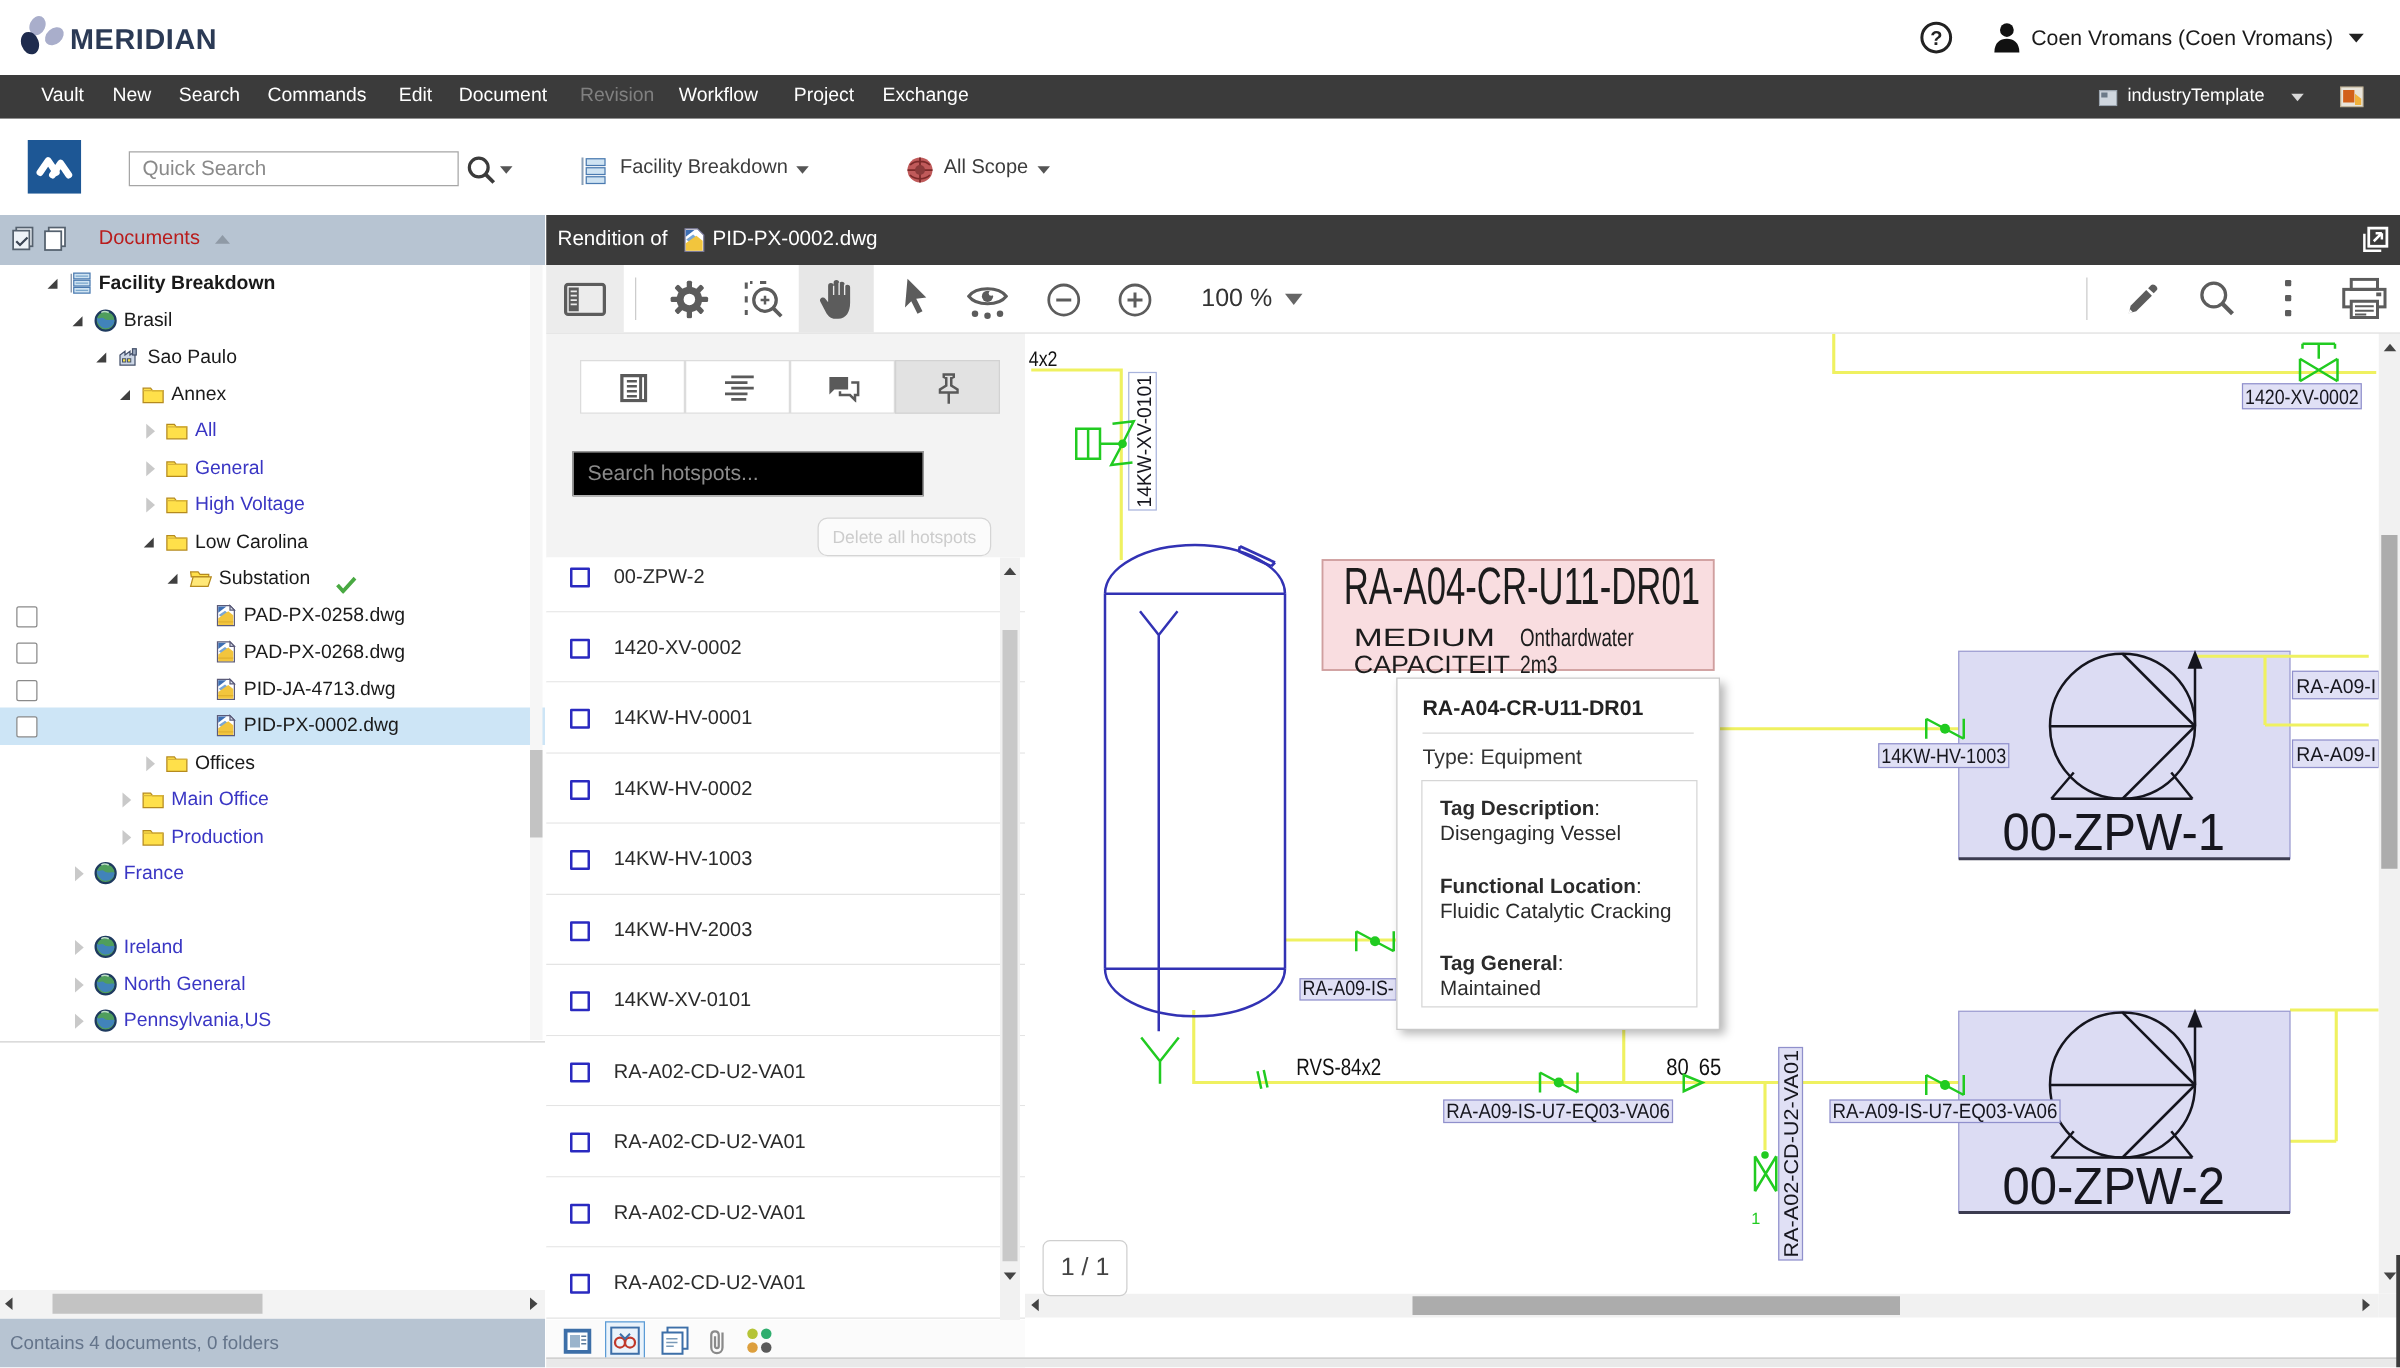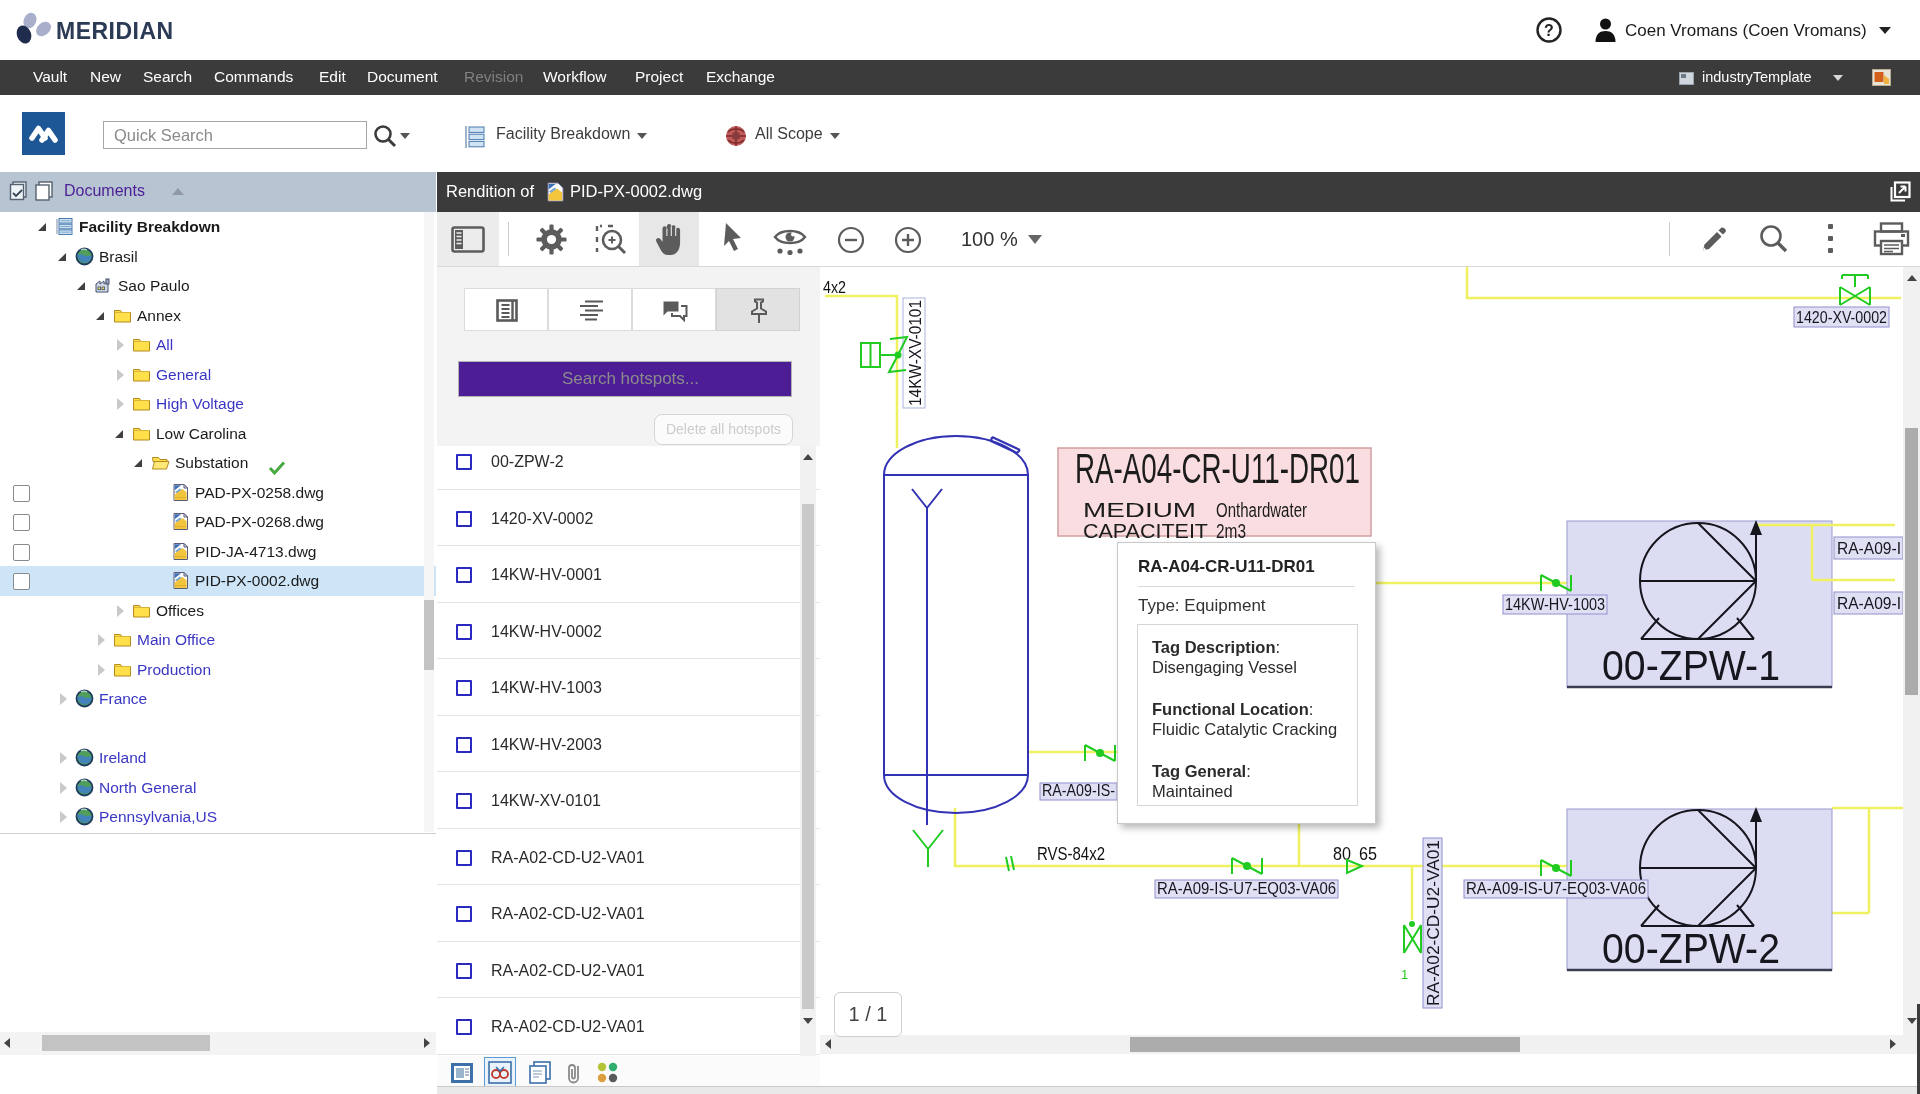--- a/index.html
+++ b/index.html
@@ -22,21 +22,21 @@
 
 
 #toolrow { position:absolute; left:0; top:95px; width:1920px; height:77px; background:#fff; }
 #qsearch { position:absolute; left:103px; top:26px; width:264px; height:28px;
   border:1px solid #a6a6a6; font-size:16.5px; color:#8a8a8a; padding-left:10px; line-height:26px; }
 .drop-label { position:absolute; top:30px; font-size:16px; color:#3c3c3c; }
 
 
 #leftpanel { position:absolute; left:0; top:172px; width:436px; height:922px; background:#fff; }
 #lp-header { position:absolute; left:0; top:0; width:436px; height:40px; background:#b7c4d2; }
-#lp-header .title { position:absolute; left:64px; top:10px; font-size:16px; color:#4c1d95; }
+#lp-header .title { position:absolute; left:79px; top:10px; font-size:16px; color:#b91c1c; }
 #tree { position:absolute; left:0; top:40px; width:436px; height:622px; background:#fff;
   border-bottom:1px solid #cfcfcf; }
 .trow { position:absolute; height:29px; width:436px; font-size:15.5px; color:#1a1a1a; }
 .trow .lbl { position:absolute; top:5px; white-space:nowrap; }
 .blue { color:#3a36c4; }
 .tri-exp { position:absolute; width:0; height:0; top:10px;
   border-left:8px solid transparent; border-bottom:8px solid #404040; }
 .tri-col { position:absolute; width:0; height:0; top:8px;
   border-top:6px solid transparent; border-bottom:6px solid transparent; border-left:7px solid #c9c9c9; }
 .iconwrap { position:absolute; top:4px; width:19px; height:19px; }
@@ -56,22 +56,22 @@
 #viewer { position:absolute; left:436px; top:172px; width:1484px; height:922px; background:#fff; }
 #rendbar { position:absolute; left:1px; top:0; width:1483px; height:40px; background:#3b3b3b;
   color:#fff; font-size:16.5px; }
 #vtoolbar { position:absolute; left:1px; top:40px; width:1483px; height:55px; background:#fff;
   border-bottom:1px solid #d9d9d9; }
 .vtb-btn { position:absolute; top:0; height:54px; background:#ececec; }
 
 #sidebar { position:absolute; left:1px; top:95px; width:383px; height:884px; background:#f3f3f3; }
 .tab { position:absolute; top:21px; width:84px; height:43px; background:#fff; border:1px solid #dcdcdc; }
 .tab.active { background:#e2e2e2; border:1px solid #d2d2d2; }
-#hs-search { position:absolute; left:21px; top:94px; width:334px; height:36px; border:1px solid #b3b3b3;
-  background:#4c1d95; font-size:17px; color:#8b8b8b; line-height:34px; padding-left:11px;text-align:center; }
+#hs-search { position:absolute; left:21px; top:94px; width:281px; height:36px; border:1px solid #b3b3b3;
+  background:#000000; font-size:17px; color:#8b8b8b; line-height:34px; padding-left:11px; }
 #hs-delete { position:absolute; left:217px; top:147px; width:139px; height:31px; border:1px solid #d5d5d5;
   border-radius:8px; background:#fbfbfb; color:#cccccc; font-size:14px; text-align:center; line-height:29px; }
 #hs-list { position:absolute; left:0; top:179px; width:383px; height:610px; background:#fff; }
 .hrow { position:absolute; left:0; width:383px; height:56px; border-bottom:1px solid #e4e4e4; background:#fff; }
 .hrow .hcb { position:absolute; left:19px; top:19px; width:16px; height:16px; border:2px solid #2a2ac0;
   border-radius:1px; background:#fff; }
 .hrow .htxt { position:absolute; left:54px; top:18px; font-size:16px; color:#2b2b2b; }
 #hs-scroll { position:absolute; left:363px; top:179px; width:16px; height:610px; background:#f1f1f1; }
 #hs-scroll .thumb { position:absolute; left:2px; top:58px; width:12px; height:505px; background:#c9c9c9; }
 
@@ -427,20 +427,23 @@
         </div>
       <div id="tree-vscroll">
           <div class="thumb"></div>
         </div>
     </div>
     <div id="lp-hscroll">
         <div class="thumb"></div>
       <div style="position:absolute;left:4px;top:6px;width:0;height:0;border-top:5px solid transparent;border-bottom:5px solid transparent;border-right:6px solid #444"></div>
       <div style="position:absolute;left:424px;top:6px;width:0;height:0;border-top:5px solid transparent;border-bottom:5px solid transparent;border-left:6px solid #444"></div>
     </div>
+    <div id="lp-status">
+        <span>Contains 4 documents, 0 folders</span>
+      </div>
   </div>
 
   <div id="viewer">
     <div id="rendbar">
       <span style="position:absolute;left:9px;top:10px">Rendition of</span>
       <svg style="position:absolute;left:109px;top:10px" width="19" height="20" viewBox="0 0 19 20">
         <path d="M2 1h10l5 5v13h-15z" fill="#fff" stroke="#7a7a9a"></path>
         <path d="M2.6 2h7l-7 5.4z" fill="#3d6fb4"></path>
         <path d="M3 9.5l5.5-4 3.5 3-6 3.6z" fill="#7aa7d6"></path>
         <path d="M2.6 12.5l8.5-6 5 4v8h-13.5z" fill="#f2c53d"></path>

